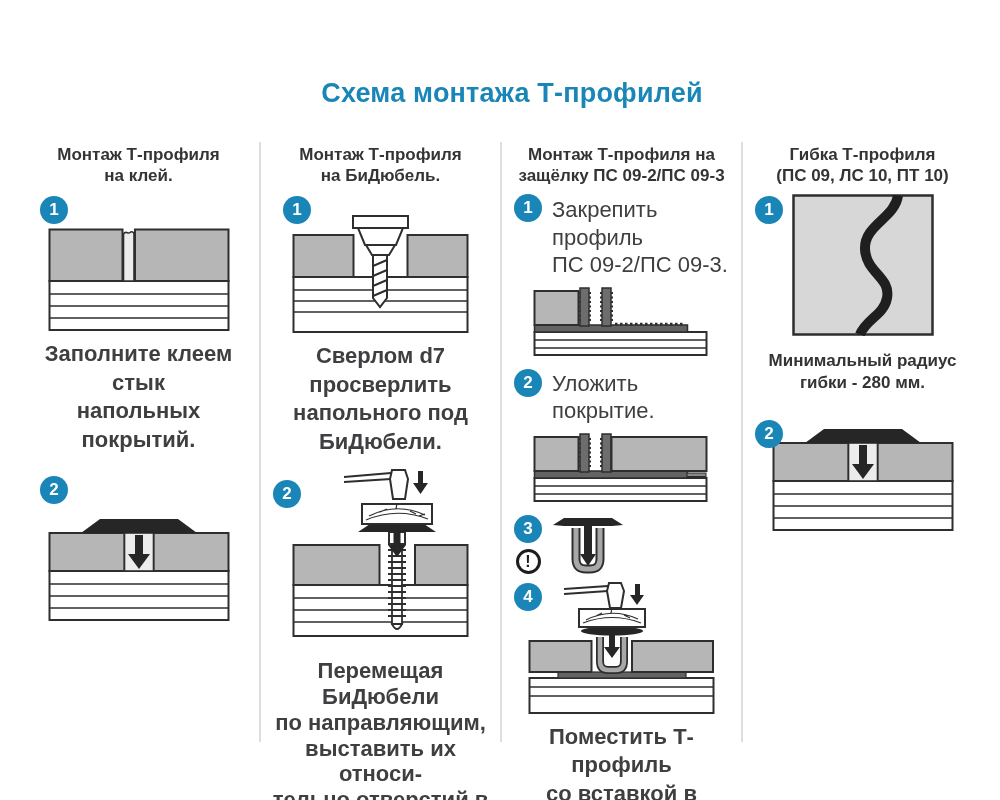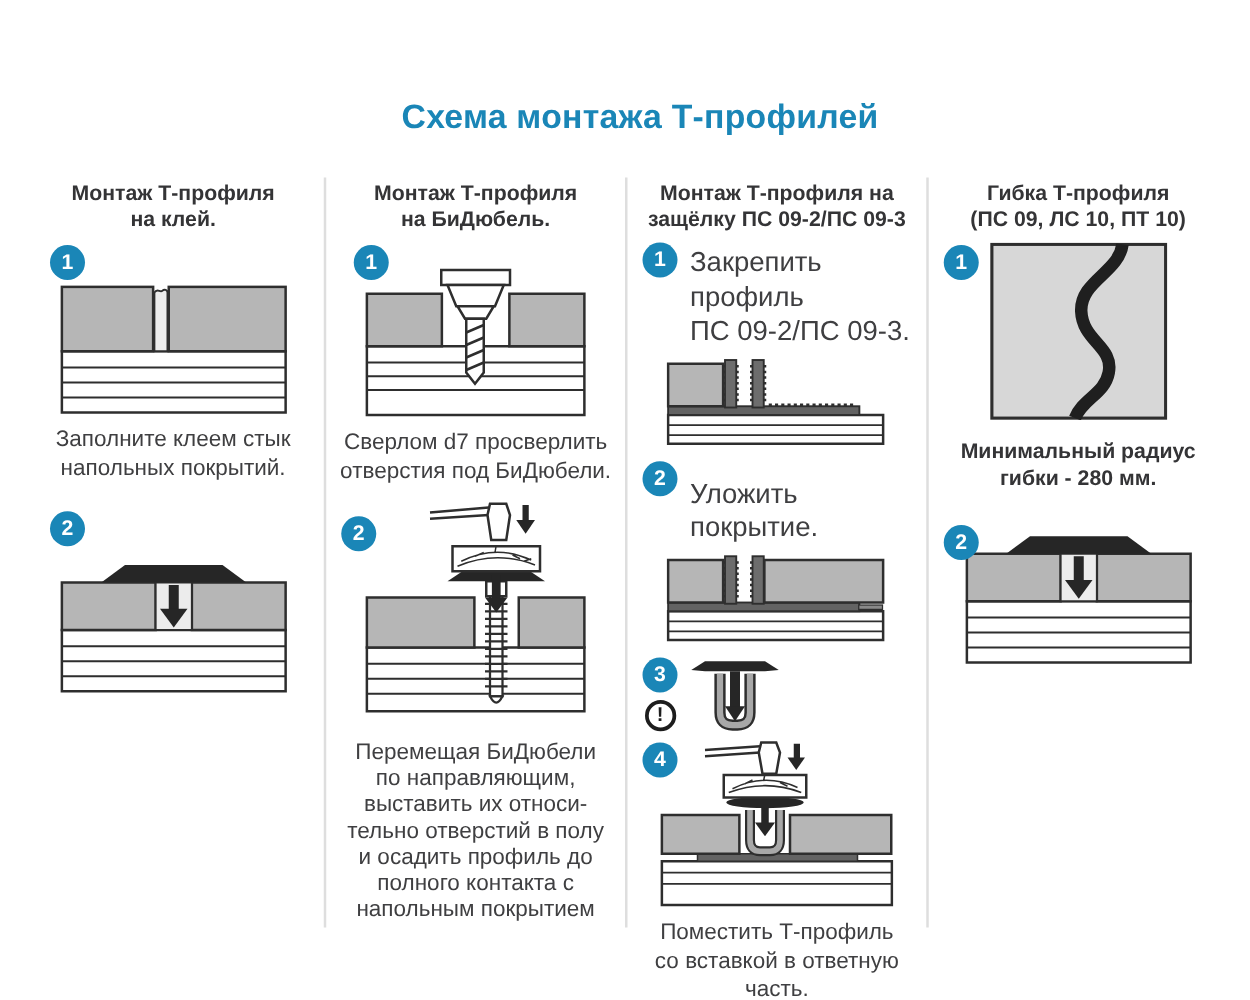--- a/index.html
+++ b/index.html
@@ -9,22 +9,22 @@
          font-size:27px;font-weight:bold;color:#1a86b7;letter-spacing:.2px;}
   .columns{position:absolute;top:142px;left:18px;width:964px;height:600px;display:flex;}
   .col{width:25%;box-sizing:border-box;padding:2px 10px 0 10px;position:relative;}
   .col + .col{border-left:2px solid #dedede;}
   .col-header{margin:0 0 6px 0;text-align:center;font-size:17px;font-weight:bold;color:#343436;
               line-height:1.25;white-space:pre-line;min-height:44px;}
   .badge{width:28px;height:28px;border-radius:50%;background:#1a86b7;color:#ffffff;
          font-size:17px;font-weight:bold;display:flex;align-items:center;justify-content:center;
          flex:0 0 28px;}
   .badge.solo{margin:8px 0 4px 12px;}
-  .caption{margin:8px 0 0 0;text-align:center;font-size:18px;line-height:1.3;
-           white-space:pre-line;color:#3f3f41;}
+  .caption{margin:8px 0 0 0;text-align:center;font-size:22px;line-height:1.3;
+           white-space:pre-line;color:#3f3f41;font-weight:bold;}
   .caption.tight{line-height:1.17;margin-top:20px;}
   .note-bold{margin:14px 0 0 0;text-align:center;font-size:17px;font-weight:bold;color:#343436;
              line-height:1.3;white-space:pre-line;}
   .diagram{display:block;margin:4px auto 0 auto;}
   .step-row{display:flex;align-items:flex-start;gap:10px;margin:6px 0 4px 2px;}
   .step-label{margin:2px 0 0 0;font-size:22px;line-height:1.25;white-space:pre-line;text-align:left;}
   .step3-row{display:flex;align-items:flex-start;gap:8px;margin:12px 0 0 2px;}
   .badge-stack{display:flex;flex-direction:column;gap:6px;align-items:center;}
   .warning{width:25px;height:25px;border-radius:50%;border:3px solid #1d1d1d;box-sizing:border-box;
            background:#fff;color:#1d1d1d;font-weight:bold;font-size:16px;line-height:19px;
@@ -82,21 +82,21 @@
           <rect x="61" y="2" width="55" height="12" fill="#ffffff" stroke="#2e2e2e" stroke-width="2"></rect>
           <polygon points="66,14 111,14 104,31 73,31" fill="#ffffff" stroke="#2e2e2e" stroke-width="2"></polygon>
           <polygon points="74,31 103,31 97,41 80,41" fill="#ffffff" stroke="#2e2e2e" stroke-width="2"></polygon>
         </g>
         <g>
           <path d="M81,41 L95,41 L95,84 L88,93 L81,84 Z" fill="#ffffff" stroke="#2e2e2e" stroke-width="2"></path>
           <path d="M81,52 L95,46 M81,62 L95,56 M81,72 L95,66 M81,82 L95,76" stroke="#2e2e2e" stroke-width="2"></path>
         </g>
       </svg>
       <p class="caption">Сверлом d7 просверлить
-отверстия под БиДюбели.</p>
+напольного под БиДюбели.</p>
       <div class="rel-block">
         <div class="badge abs-badge">2</div>
         <svg class="diagram" width="177" height="172" viewBox="0 0 177 172">
           <rect x="1.5" y="119" width="174" height="51" fill="#ffffff" stroke="#2e2e2e" stroke-width="2"></rect>
           <path d="M1.5,132 H175.5 M1.5,144 H175.5 M1.5,156 H175.5" stroke="#2e2e2e" stroke-width="1.6"></path>
           <rect x="1.5" y="79" width="86" height="40" fill="#b6b6b6" stroke="#2e2e2e" stroke-width="2"></rect>
           <rect x="123" y="79" width="52.5" height="40" fill="#b6b6b6" stroke="#2e2e2e" stroke-width="2"></rect>
           <g>
             <rect x="100" y="78" width="10" height="80" fill="#ffffff" stroke="#2e2e2e" stroke-width="1.8"></rect>
             <path d="M96,84 H114 M96,90 H114 M96,96 H114 M96,102 H114 M96,108 H114 M96,114 H114 M96,120 H114 M96,126 H114 M96,132 H114 M96,138 H114 M96,144 H114 M96,150 H114" stroke="#2e2e2e" stroke-width="1.8"></path>
@@ -146,21 +146,21 @@
         <line x1="82" y1="41" x2="152" y2="41" stroke="#2e2e2e" stroke-width="2.5" stroke-dasharray="2.5,2.5"></line>
         <g>
           <rect x="47" y="5" width="9" height="38" fill="#6d6d6d" stroke="#2e2e2e" stroke-width="1.5"></rect>
           <rect x="69" y="5" width="9" height="38" fill="#6d6d6d" stroke="#2e2e2e" stroke-width="1.5"></rect>
           <path d="M46,9 V40 M57,9 V40 M68,9 V40 M79,9 V40" stroke="#2e2e2e" stroke-width="2" stroke-dasharray="2,2.5"></path>
         </g>
         <rect x="1.5" y="8" width="44" height="34" fill="#b6b6b6" stroke="#2e2e2e" stroke-width="2"></rect>
       </svg>
       <div class="step-row" style="margin-top:12px">
         <div class="badge">2</div>
-        <p class="step-label" style="margin-top:12px">Уложить покрытие.</p>
+        <p class="step-label" style="margin-top:1px">Уложить покрытие.</p>
       </div>
       <svg class="diagram" width="177" height="74" viewBox="0 0 177 74">
         <rect x="1.5" y="49" width="172" height="23" fill="#ffffff" stroke="#2e2e2e" stroke-width="2"></rect>
         <path d="M1.5,57 H173.5 M1.5,65 H173.5" stroke="#2e2e2e" stroke-width="1.4"></path>
         <rect x="1.5" y="42" width="153" height="7" fill="#636363" stroke="#2e2e2e" stroke-width="1.5"></rect>
         <rect x="154" y="44" width="19" height="3.5" fill="#8a8a8a" stroke="#2e2e2e" stroke-width="1"></rect>
         <g>
           <rect x="47" y="5" width="9" height="38" fill="#6d6d6d" stroke="#2e2e2e" stroke-width="1.5"></rect>
           <rect x="69" y="5" width="9" height="38" fill="#6d6d6d" stroke="#2e2e2e" stroke-width="1.5"></rect>
           <path d="M46,9 V40 M57,9 V40 M68,9 V40 M79,9 V40" stroke="#2e2e2e" stroke-width="2" stroke-dasharray="2,2.5"></path>

